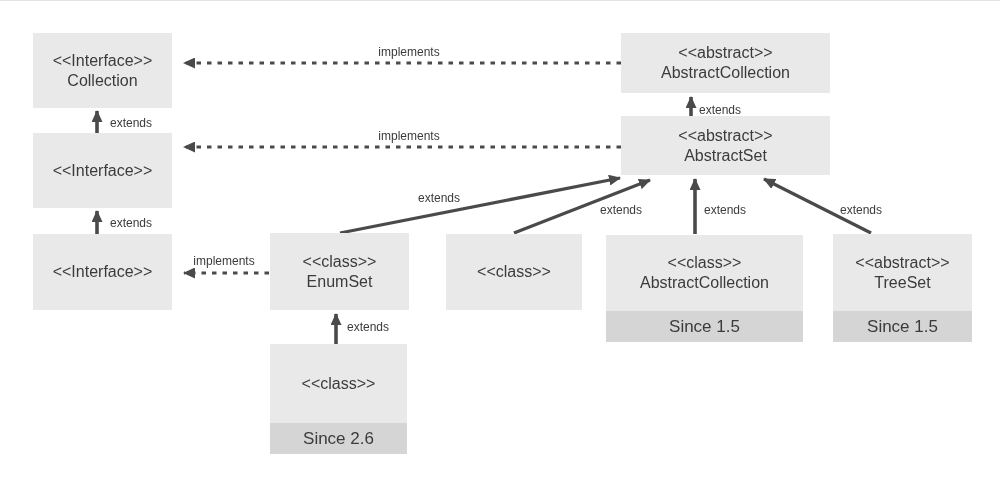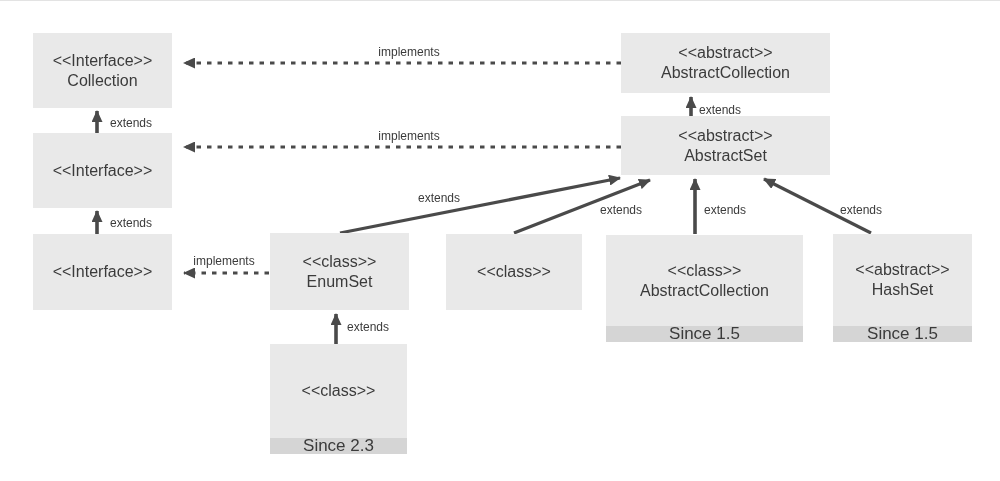--- a/index.html
+++ b/index.html
@@ -39,21 +39,21 @@
   }
   .node-main{
     flex:1;
     display:flex;
     flex-direction:column;
     justify-content:center;
     font-size:16px;
     line-height:20px;
   }
   .node-badge{
-    height:16px;
+    height:31px;
     background:var(--badge-fill);
     display:flex;
     align-items:center;
     justify-content:center;
     font-size:17px;
   }
   .elabel{
     position:absolute;
     font-size:12px;
     line-height:15px;
@@ -151,30 +151,30 @@
     <div class="node-main">
       <span>&lt;&lt;class&gt;&gt;</span>
       <span>AbstractCollection</span>
     </div>
     <div class="node-badge">Since 1.5</div>
   </div>
 
   <div class="node" id="n-enumset">
     <div class="node-main">
       <span>&lt;&lt;abstract&gt;&gt;</span>
-      <span>HashSet</span>
+      <span>TreeSet</span>
     </div>
     <div class="node-badge">Since 1.5</div>
   </div>
 
   <div class="node" id="n-linkedhashset">
     <div class="node-main">
       <span>&lt;&lt;class&gt;&gt;</span>
     </div>
-    <div class="node-badge">Since 2.3</div>
+    <div class="node-badge">Since 2.6</div>
   </div>
 
   <span class="elabel" style="left:110px;top:116px;">extends</span>
   <span class="elabel" style="left:110px;top:216px;">extends</span>
   <span class="elabel centered" style="left:409px;top:45px;">implements</span>
   <span class="elabel" style="left:699px;top:103px;">extends</span>
   <span class="elabel centered" style="left:409px;top:129px;">implements</span>
   <span class="elabel centered" style="left:224px;top:254px;">implements</span>
   <span class="elabel centered" style="left:439px;top:191px;">extends</span>
   <span class="elabel centered" style="left:621px;top:203px;">extends</span>

